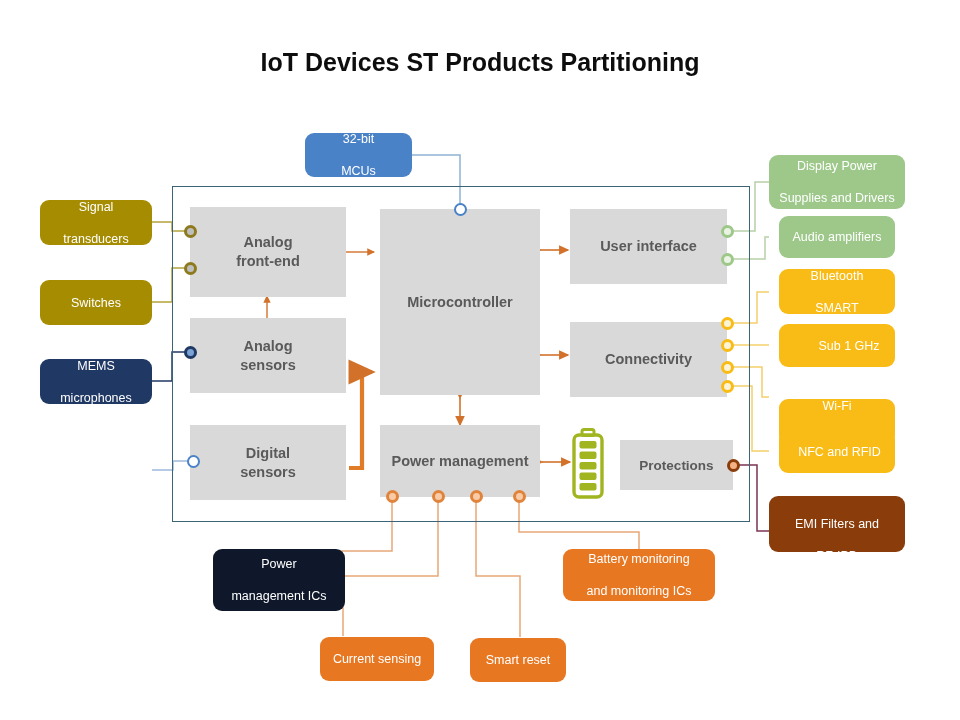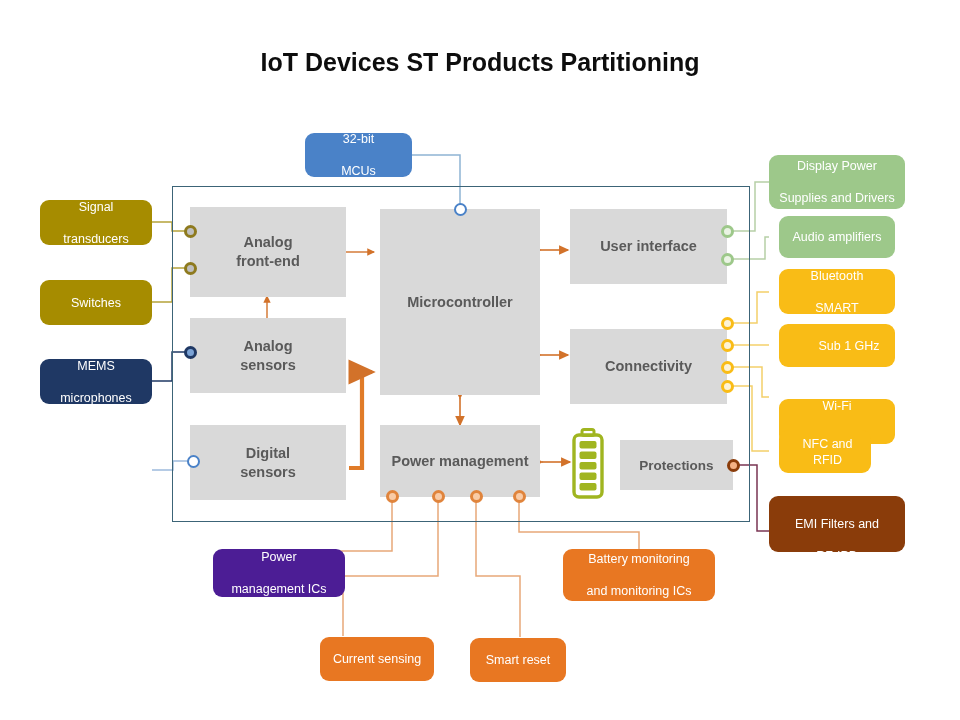--- a/index.html
+++ b/index.html
@@ -148,33 +148,33 @@
     <span>Sub 1 GHz</span>
   </div>
 
   <div class="pill" style="left:779px;top:375px;width:116px;height:45px;background:#f9bc16;margin-top:24px;">
     <span>
       <span>Wi-Fi</span><br>
       <span>Modules</span>
     </span>
   </div>
 
-  <div class="pill" style="left:779px;top:430px;width:92px;height:43px;background:#f9bc16;padding-left:11px;">
+  <div class="pill" style="left:779px;top:430px;width:116px;height:43px;background:#f9bc16;padding-left:11px;">
     <span>NFC and RFID</span>
   </div>
 
   <div class="pill" style="left:769px;top:496px;width:136px;height:56px;background:#8a3c0a;">
     <span>
       <span>ESD Protections</span><br>
       <span>EMI Filters and</span><br>
       <span>RF-IPD</span>
     </span>
   </div>
 
-  <div class="pill" style="left:213px;top:549px;width:132px;height:48px;background:#4c1d95;">
+  <div class="pill" style="left:213px;top:549px;width:132px;height:62px;background:#0f172a;">
     <span>
       <span>Power</span><br>
       <span>management  ICs</span>
     </span>
   </div>
 
   <div class="pill" style="left:320px;top:637px;width:114px;height:44px;background:#e87722;">
     <span>Current sensing</span>
   </div>
 
@@ -211,21 +211,21 @@
   </div>
 
   <div class="gblock" style="left:380px;top:209px;width:160px;height:186px;">
     <span>Microcontroller</span>
   </div>
 
   <div class="gblock" style="left:570px;top:209px;width:157px;height:75px;">
     <span>User interface</span>
   </div>
 
-  <div class="gblock" style="left:570px;top:329px;width:157px;height:75px;">
+  <div class="gblock" style="left:570px;top:322px;width:157px;height:75px;">
     <span>Connectivity</span>
   </div>
 
   <div class="gblock" style="left:380px;top:425px;width:160px;height:72px;">
     <span>Power management</span>
   </div>
 
   <div class="gblock small" style="left:620px;top:440px;width:113px;height:50px;">
     <span>Protections</span>
   </div>

